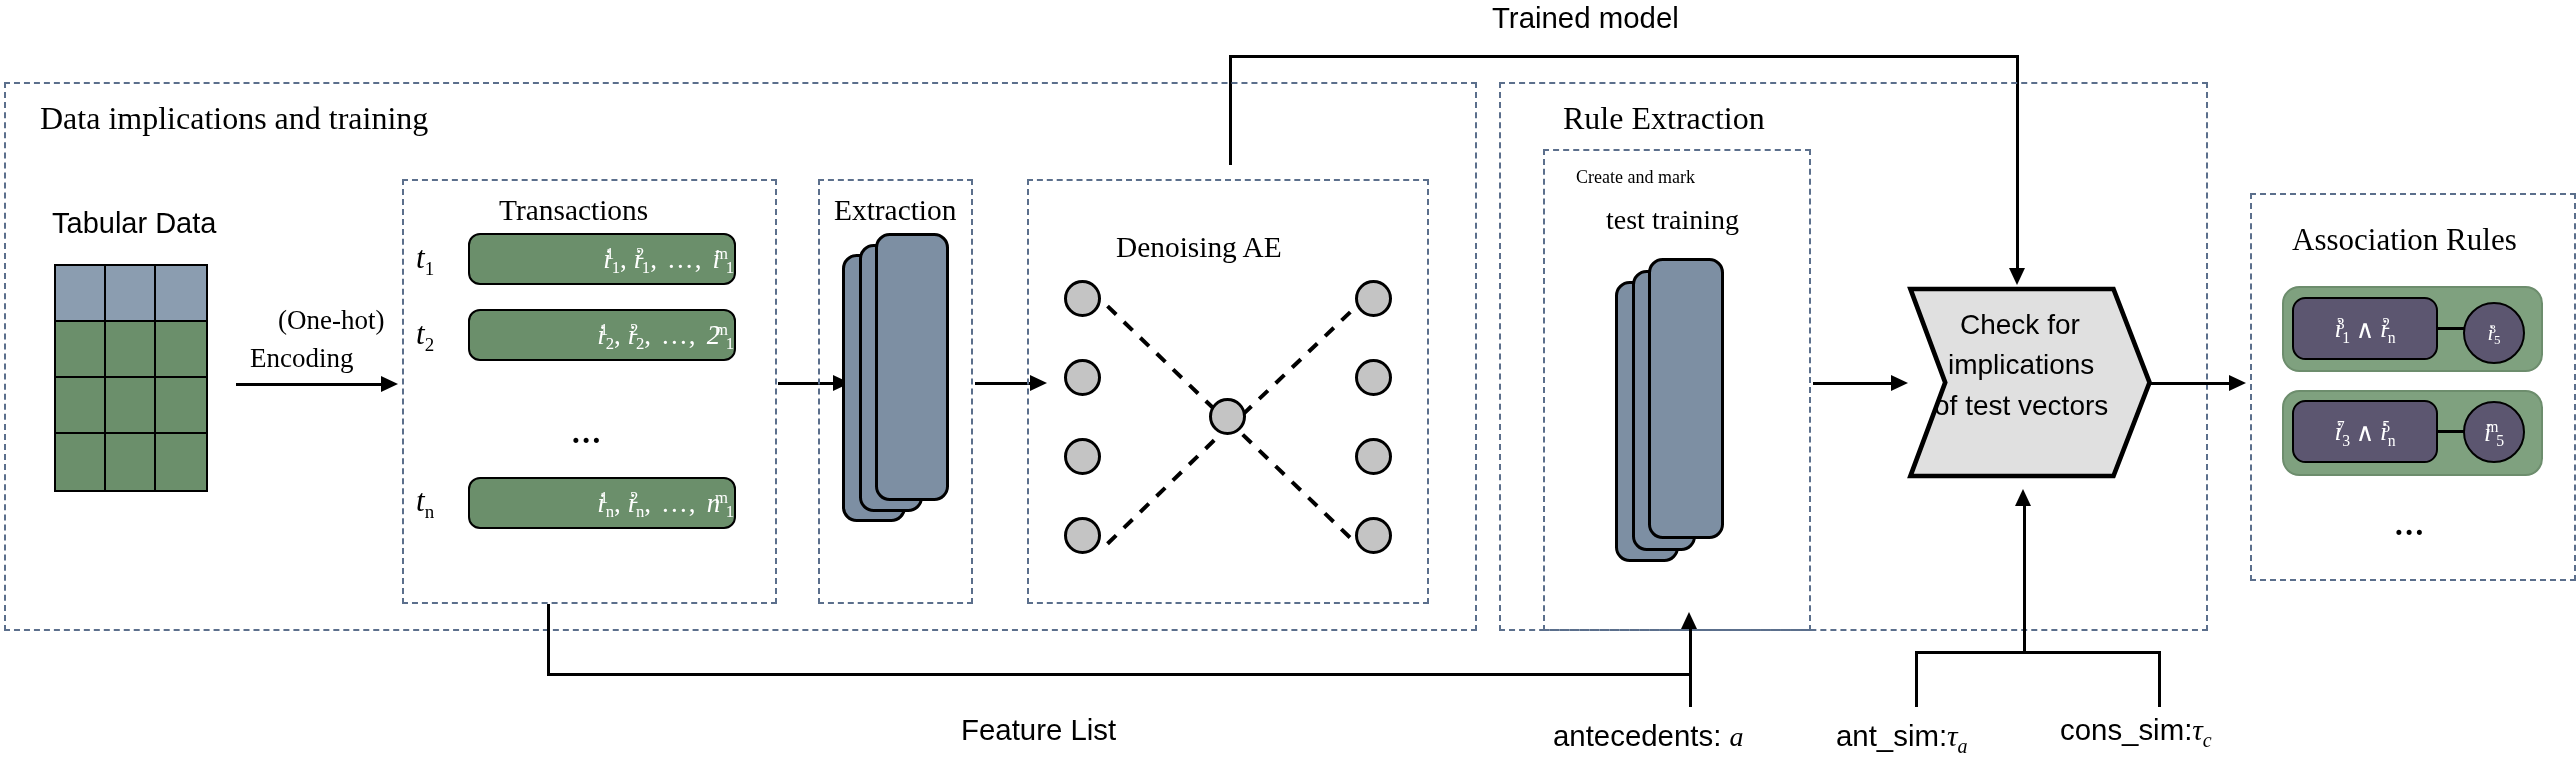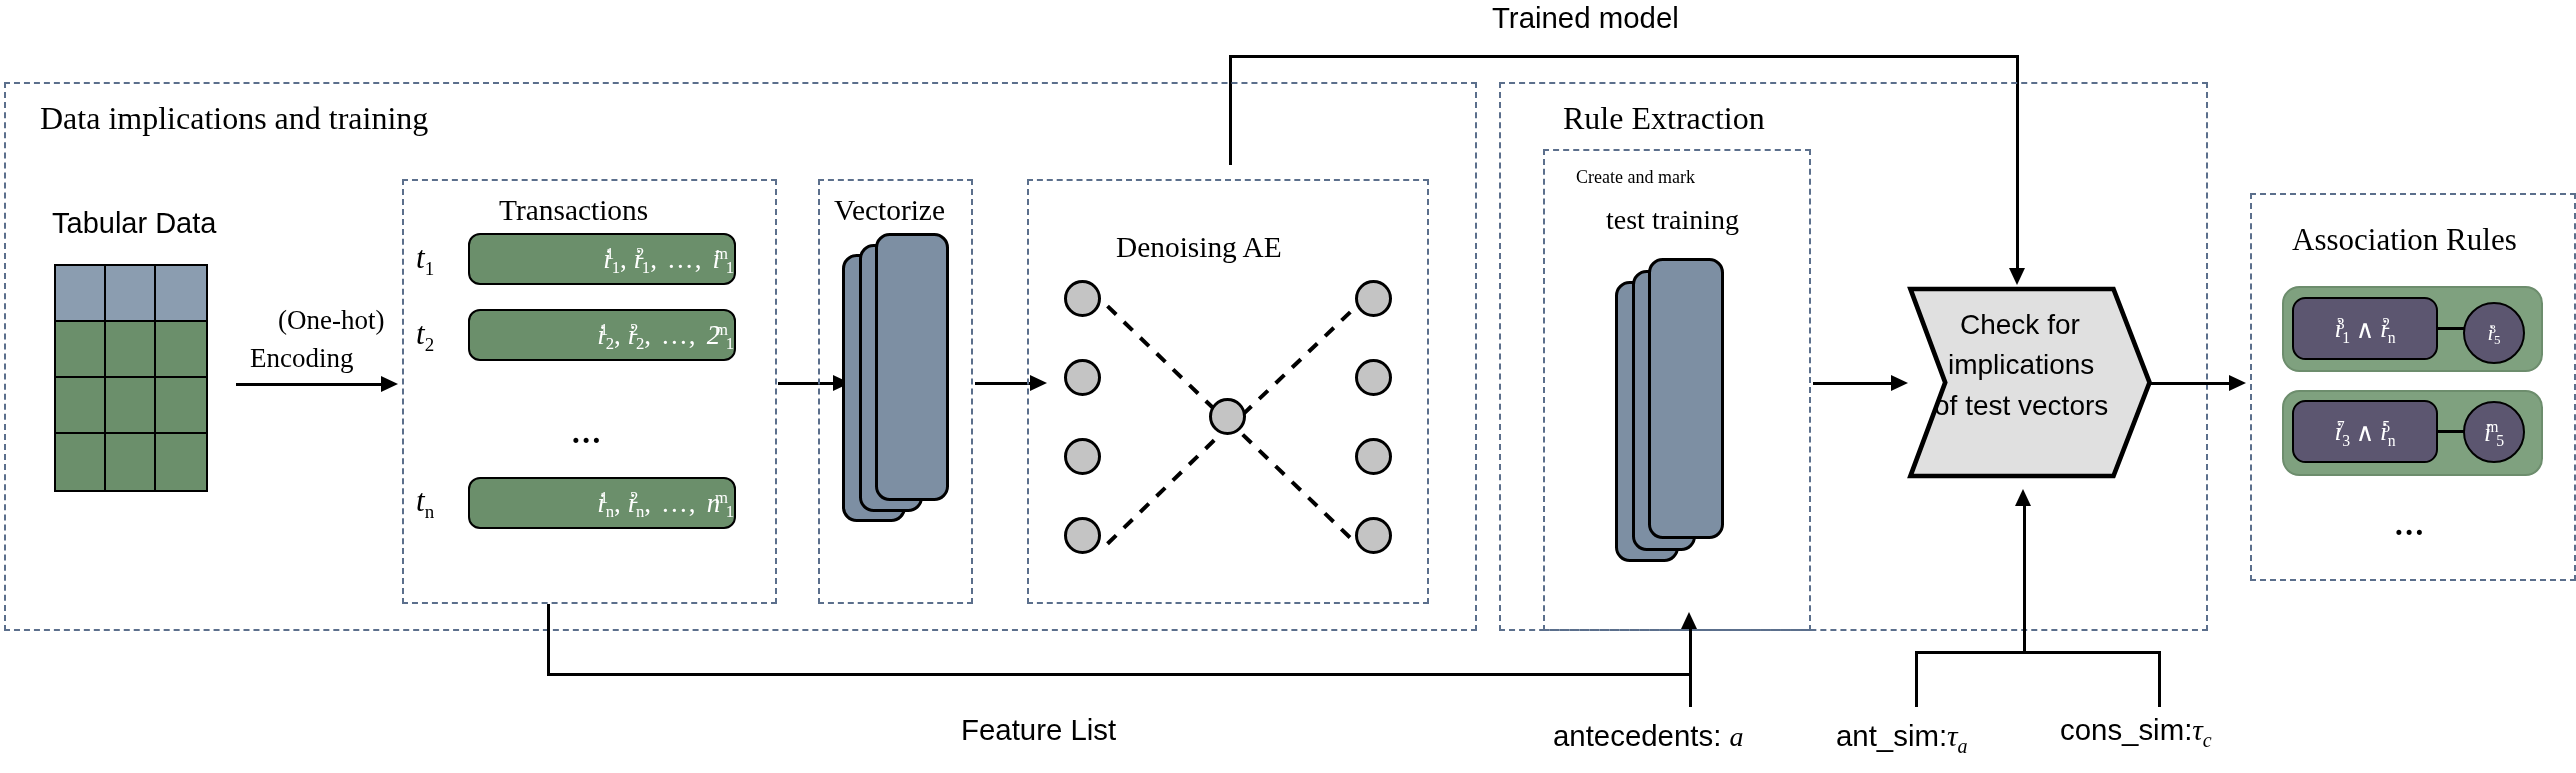--- a/index.html
+++ b/index.html
@@ -103,21 +103,21 @@
       <div class="pill" style="left: 468px; top: 477px; width: 268px; height: 52px; font-size: 27px;">
         <span><span class="serif ital" style="position:relative;">i<span class="sup-s" style="font-style:normal;">1</span><span class="sub-s" style="font-style:normal;margin-left:-.45em;">n</span></span><span>,&nbsp;</span><span class="serif ital" style="position:relative;">i<span class="sup-s" style="font-style:normal;">2</span><span class="sub-s" style="font-style:normal;margin-left:-.45em;">n</span></span><span class="serif dots">,&nbsp;...,&nbsp;</span><span class="serif ital" style="position:relative;">n<span class="sup-s" style="font-style:normal;">m</span><span class="sub-s" style="font-style:normal;margin-left:-.45em;">1</span></span></span>
       </div>
     </div>
   <div class="lbl serif dots" style="left:572px;top:415px;font-size:31px;font-weight:700;">...</div>
 
   <div class="hline" style="left:778px;top:382px;width:67px;"></div>
   <div class="arrowR" style="left:833px;top:375px;"></div>
 
   <div class="frame-thin" style="left:818px;top:179px;width:155px;height:425px;"></div>
-  <div class="lbl serif" style="left:834px;top:194px;font-size:29.4px;">Vectorize</div>
+  <div class="lbl serif" style="left:834px;top:194px;font-size:29.4px;">Extraction</div>
   <div class="card" style="left:842px;top:254px;width:64px;height:268px;"></div>
   <div class="card" style="left:859px;top:244px;width:64px;height:268px;"></div>
   <div class="card" style="left:875px;top:233px;width:74px;height:268px;"></div>
 
   <div class="hline" style="left:975px;top:382px;width:67px;"></div>
   <div class="arrowR" style="left:1030px;top:375px;"></div>
 
   <div class="frame-thin" style="left:1027px;top:179px;width:402px;height:425px;"></div>
   <div class="lbl serif" style="left:1116px;top:231px;font-size:29.4px;">Denoising AE</div>
 

